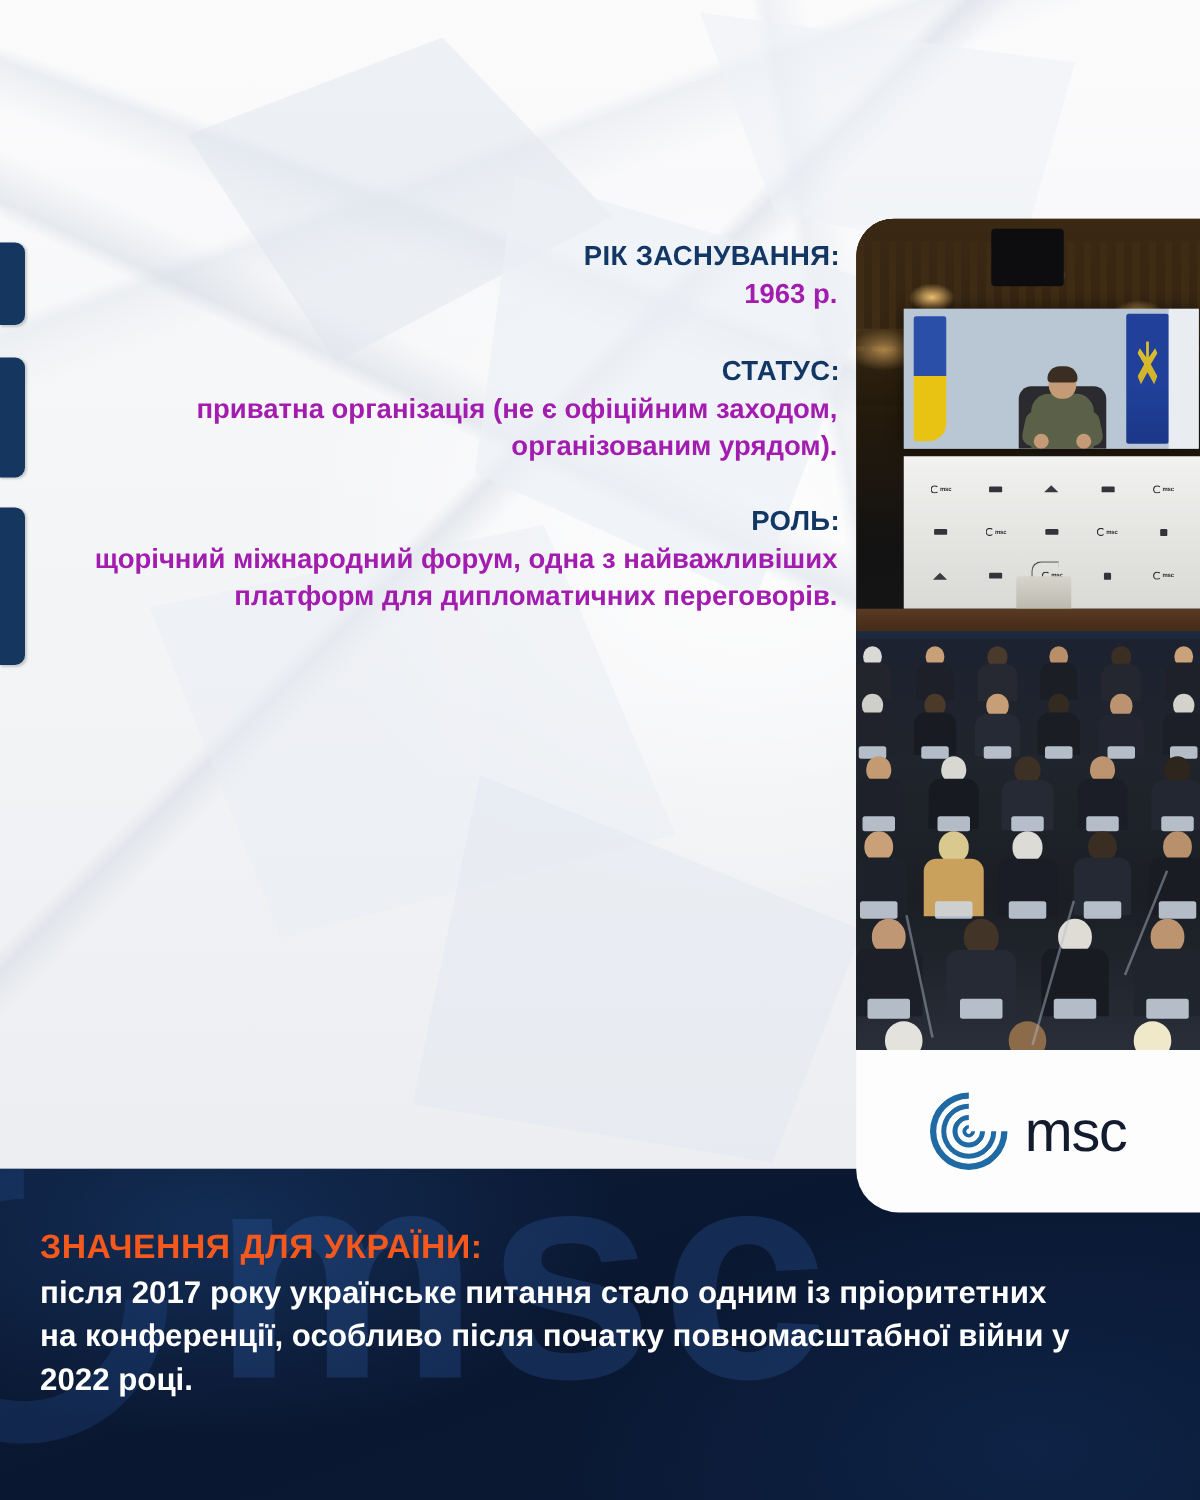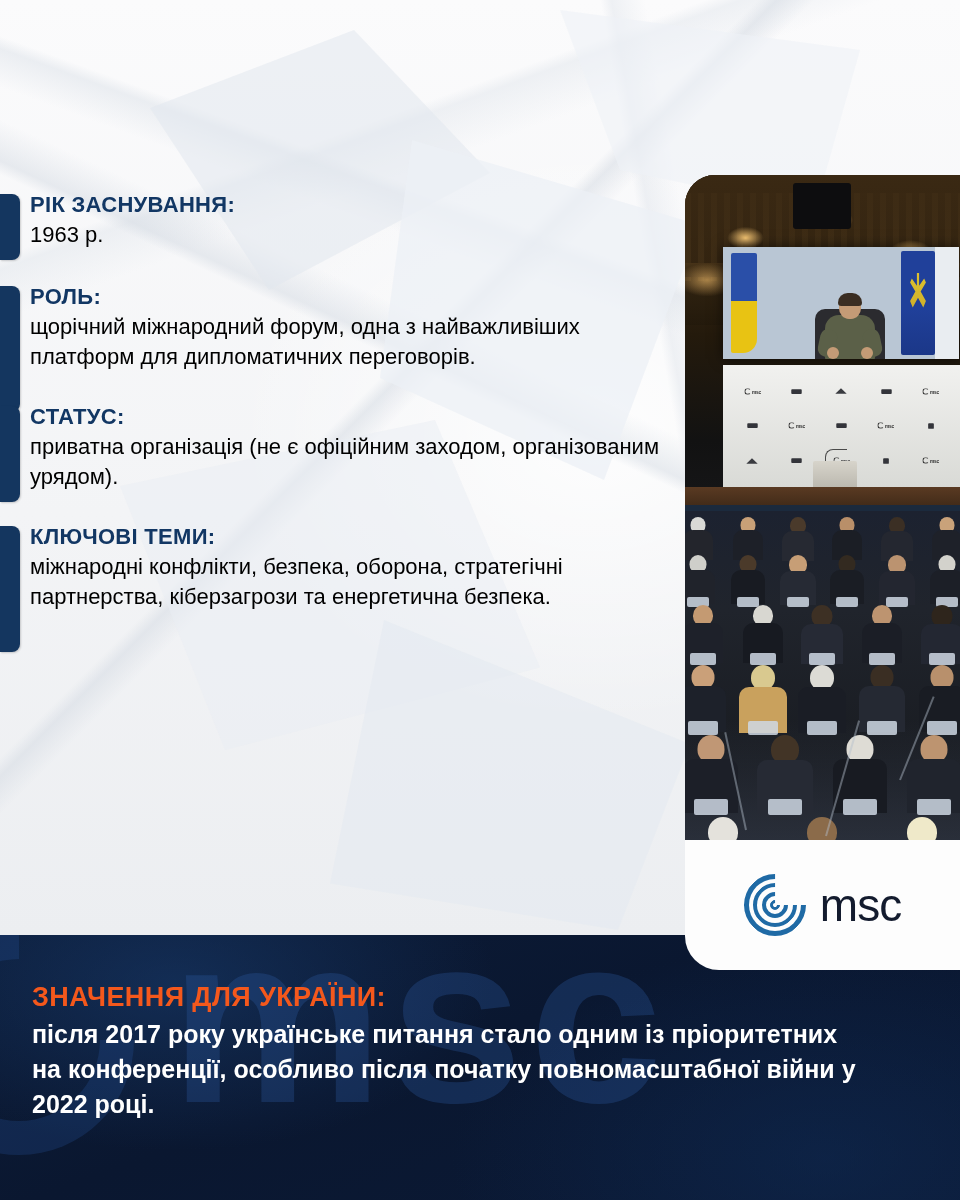--- a/index.html
+++ b/index.html
@@ -67,20 +67,21 @@
     transform-origin:left center;
   }
   .tx-navy  { color:#10284b; }
   .tx-orange{ color:#f4581c; }
 
   
   .list {
     position:absolute;
     top:190px; left:0; width:672px;
     z-index:6;
+    text-align:right;
   }
   .item {
     position:relative;
     margin-bottom:26px;
     padding-left:30px;
     min-height:54px;
   }
   .bullet {
     position:absolute;
     left:0; top:4px;
@@ -90,23 +91,23 @@
     box-shadow:1px 1px 2px rgba(0,0,0,.18);
   }
   .item-head {
     color:#123764;
     font-size:22px;
     font-weight:700;
     letter-spacing:.3px;
     line-height:30px;
   }
   .item-body {
-    color:#000000;
+    color:#a21caf;
     font-size:22px;
-    font-weight:400;
+    font-weight:700;
     line-height:30px;
     max-width:640px;
   }
 
   
   .photo-card {
     position:absolute;
     top:175px; left:685px;
     width:275px; height:665px;
     border-radius:30px 0 0 0;
@@ -369,37 +370,32 @@
 
   <div class="list">
 
     <div class="item" style="margin-bottom:32px;">
       <div class="bullet" style="height:66px;"></div>
       <div class="item-head">РІК ЗАСНУВАННЯ:</div>
       <div class="item-body">1963 р.</div>
     </div>
 
     <div class="item" style="margin-bottom:30px;">
+      <div class="bullet" style="height:96px;"></div>
+      <div class="item-head">СТАТУС:</div>
+      <div class="item-body">приватна організація (не є офіційним заходом, організованим урядом).</div>
+    </div>
+
+    <div class="item" style="margin-bottom:30px;">
       <div class="bullet" style="height:126px;"></div>
       <div class="item-head">РОЛЬ:</div>
       <div class="item-body">щорічний міжнародний форум, одна з найважливіших платформ для дипломатичних переговорів.</div>
     </div>
 
-    <div class="item" style="margin-bottom:30px;">
-      <div class="bullet" style="height:96px;"></div>
-      <div class="item-head">СТАТУС:</div>
-      <div class="item-body">приватна організація (не є офіційним заходом, організованим урядом).</div>
-    </div>
-
-
-    <div class="item">
-      <div class="bullet" style="height:126px;"></div>
-      <div class="item-head">КЛЮЧОВІ ТЕМИ:</div>
-      <div class="item-body">міжнародні конфлікти, безпека, оборона, стратегічні партнерства, кіберзагрози та енергетична безпека.</div>
-    </div>
+
 
   </div>
 
   <div class="photo-card">
     <div class="hall"></div>
     <div class="balcony"></div>
     <div class="balcony-rail"></div>
     <div class="hall-lights"></div>
     <div class="speaker-box"></div>
 

